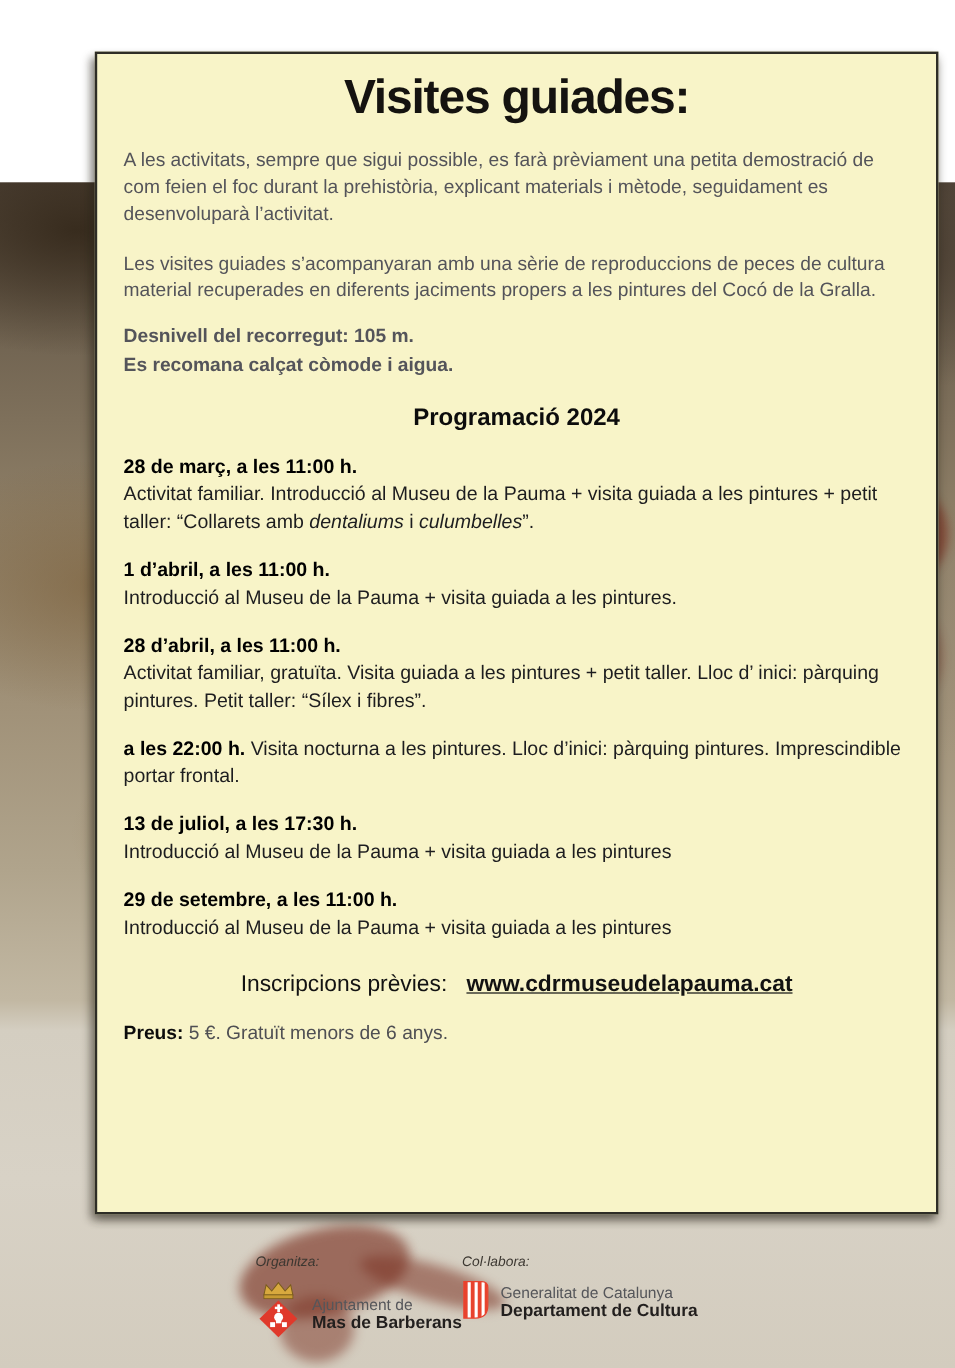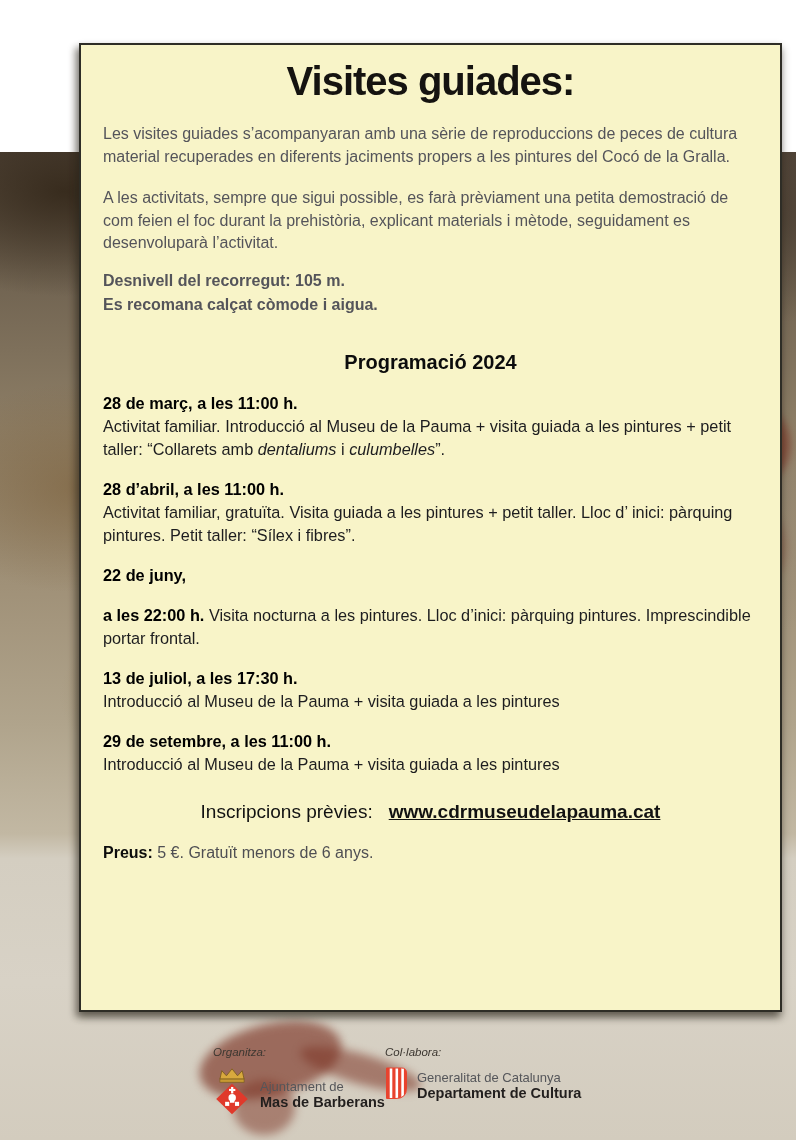--- a/index.html
+++ b/index.html
@@ -35,21 +35,21 @@
     background:var(--card_bg,#f8f4c8);
     border:2px solid #2e2d26;
     box-shadow:-4px 5px 7px rgba(40,35,25,.40), 0 5px 8px rgba(40,35,25,.45);
     overflow:hidden;
   }
   .card h1{margin:13px 16px 0;text-align:center;font-size:40px;line-height:46px;
            letter-spacing:-1px;color:#151310;font-weight:bold;}
   .intro{margin:19px 22px 0;font-size:16px;line-height:22.5px;color:#54545a;}
   .note{margin:14px 22px 0;font-size:16px;line-height:23px;color:#54545a;font-weight:bold;}
   .note2{margin-top:1px;}
-  .card h2{margin:34px 16px 0;text-align:center;font-size:20px;line-height:25px;color:#0c0c0c;}
+  .card h2{margin:20px 16px 0;text-align:center;font-size:20px;line-height:25px;color:#0c0c0c;}
   .events{display:block;}
   .event{margin:17px 22px 0;font-size:16.3px;line-height:23px;color:#1d1d1f;}
   .ev-head{font-weight:bold;color:#000;}
   .it{font-style:italic;}
   .bd{font-weight:bold;color:#000;}
   .inscr{margin:25px 16px 0;text-align:center;font-size:19px;color:#121212;}
   .url{font-weight:bold;text-decoration:underline;color:#121212;margin-left:16px;cursor:pointer;}
   .preus{margin:19px 22px 0;font-size:16px;line-height:22px;color:#4f4f53;}
   .preus .lbl{font-weight:bold;color:#0c0c0c;}
 
@@ -75,39 +75,42 @@
     <div class="picto p3"></div>
     <div class="picto p7"></div>
     <div class="picto p4"></div>
     <div class="picto p5"></div>
     <div class="picto p6"></div>
   </div>
 
   <div class="card">
     <h1>Visites guiades:</h1>
 
+    <p class="intro">A les activitats, sempre que sigui possible, es farà prèviament una petita demostració de com feien el foc durant la prehistòria, explicant materials i mètode, seguidament es desenvoluparà l’activitat.</p>
     <p class="intro">Les visites guiades s’acompanyaran amb una sèrie de reproduccions de peces de cultura material recuperades en diferents jaciments propers a les pintures del Cocó de la Gralla.</p>
-    <p class="intro">A les activitats, sempre que sigui possible, es farà prèviament una petita demostració de com feien el foc durant la prehistòria, explicant materials i mètode, seguidament es desenvoluparà l’activitat.</p>
 
     <p class="note">Desnivell del recorregut: 105 m.</p>
     <p class="note note2">Es recomana calçat còmode i aigua.</p>
 
     <h2>Programació 2024</h2>
 
     <div class="events">
         <div class="event">
           <div class="ev-head">28 de març, a les 11:00 h.</div>
           <div class="ev-body"><span>Activitat familiar. Introducció al Museu de la Pauma + visita guiada a les pintures + petit taller: “Collarets amb </span><span class="it">dentaliums</span><span> i </span><span class="it">culumbelles</span><span>”.</span></div>
         </div>
         <div class="event">
+          <div class="ev-head">1 d’abril, a les 11:00 h.</div>
+          <div class="ev-body"><span>Introducció al Museu de la Pauma + visita guiada a les pintures.</span></div>
+        </div>
+        <div class="event">
           <div class="ev-head">28 d’abril, a les 11:00 h.</div>
           <div class="ev-body"><span>Activitat familiar, gratuïta. Visita guiada a les pintures + petit taller. Lloc d’ inici: pàrquing pintures. Petit taller: “Sílex i fibres”.</span></div>
         </div>
         <div class="event">
-          <div class="ev-head">22 de juny,</div>
         </div>
         <div class="event">
           <div class="ev-body"><span class="bd">a les 22:00 h. </span><span>Visita nocturna a les pintures. Lloc d’inici: pàrquing pintures. Imprescindible portar frontal.</span></div>
         </div>
         <div class="event">
           <div class="ev-head">13 de juliol, a les 17:30 h.</div>
           <div class="ev-body"><span>Introducció al Museu de la Pauma + visita guiada a les pintures</span></div>
         </div>
         <div class="event">
           <div class="ev-head">29 de setembre, a les 11:00 h.</div>

